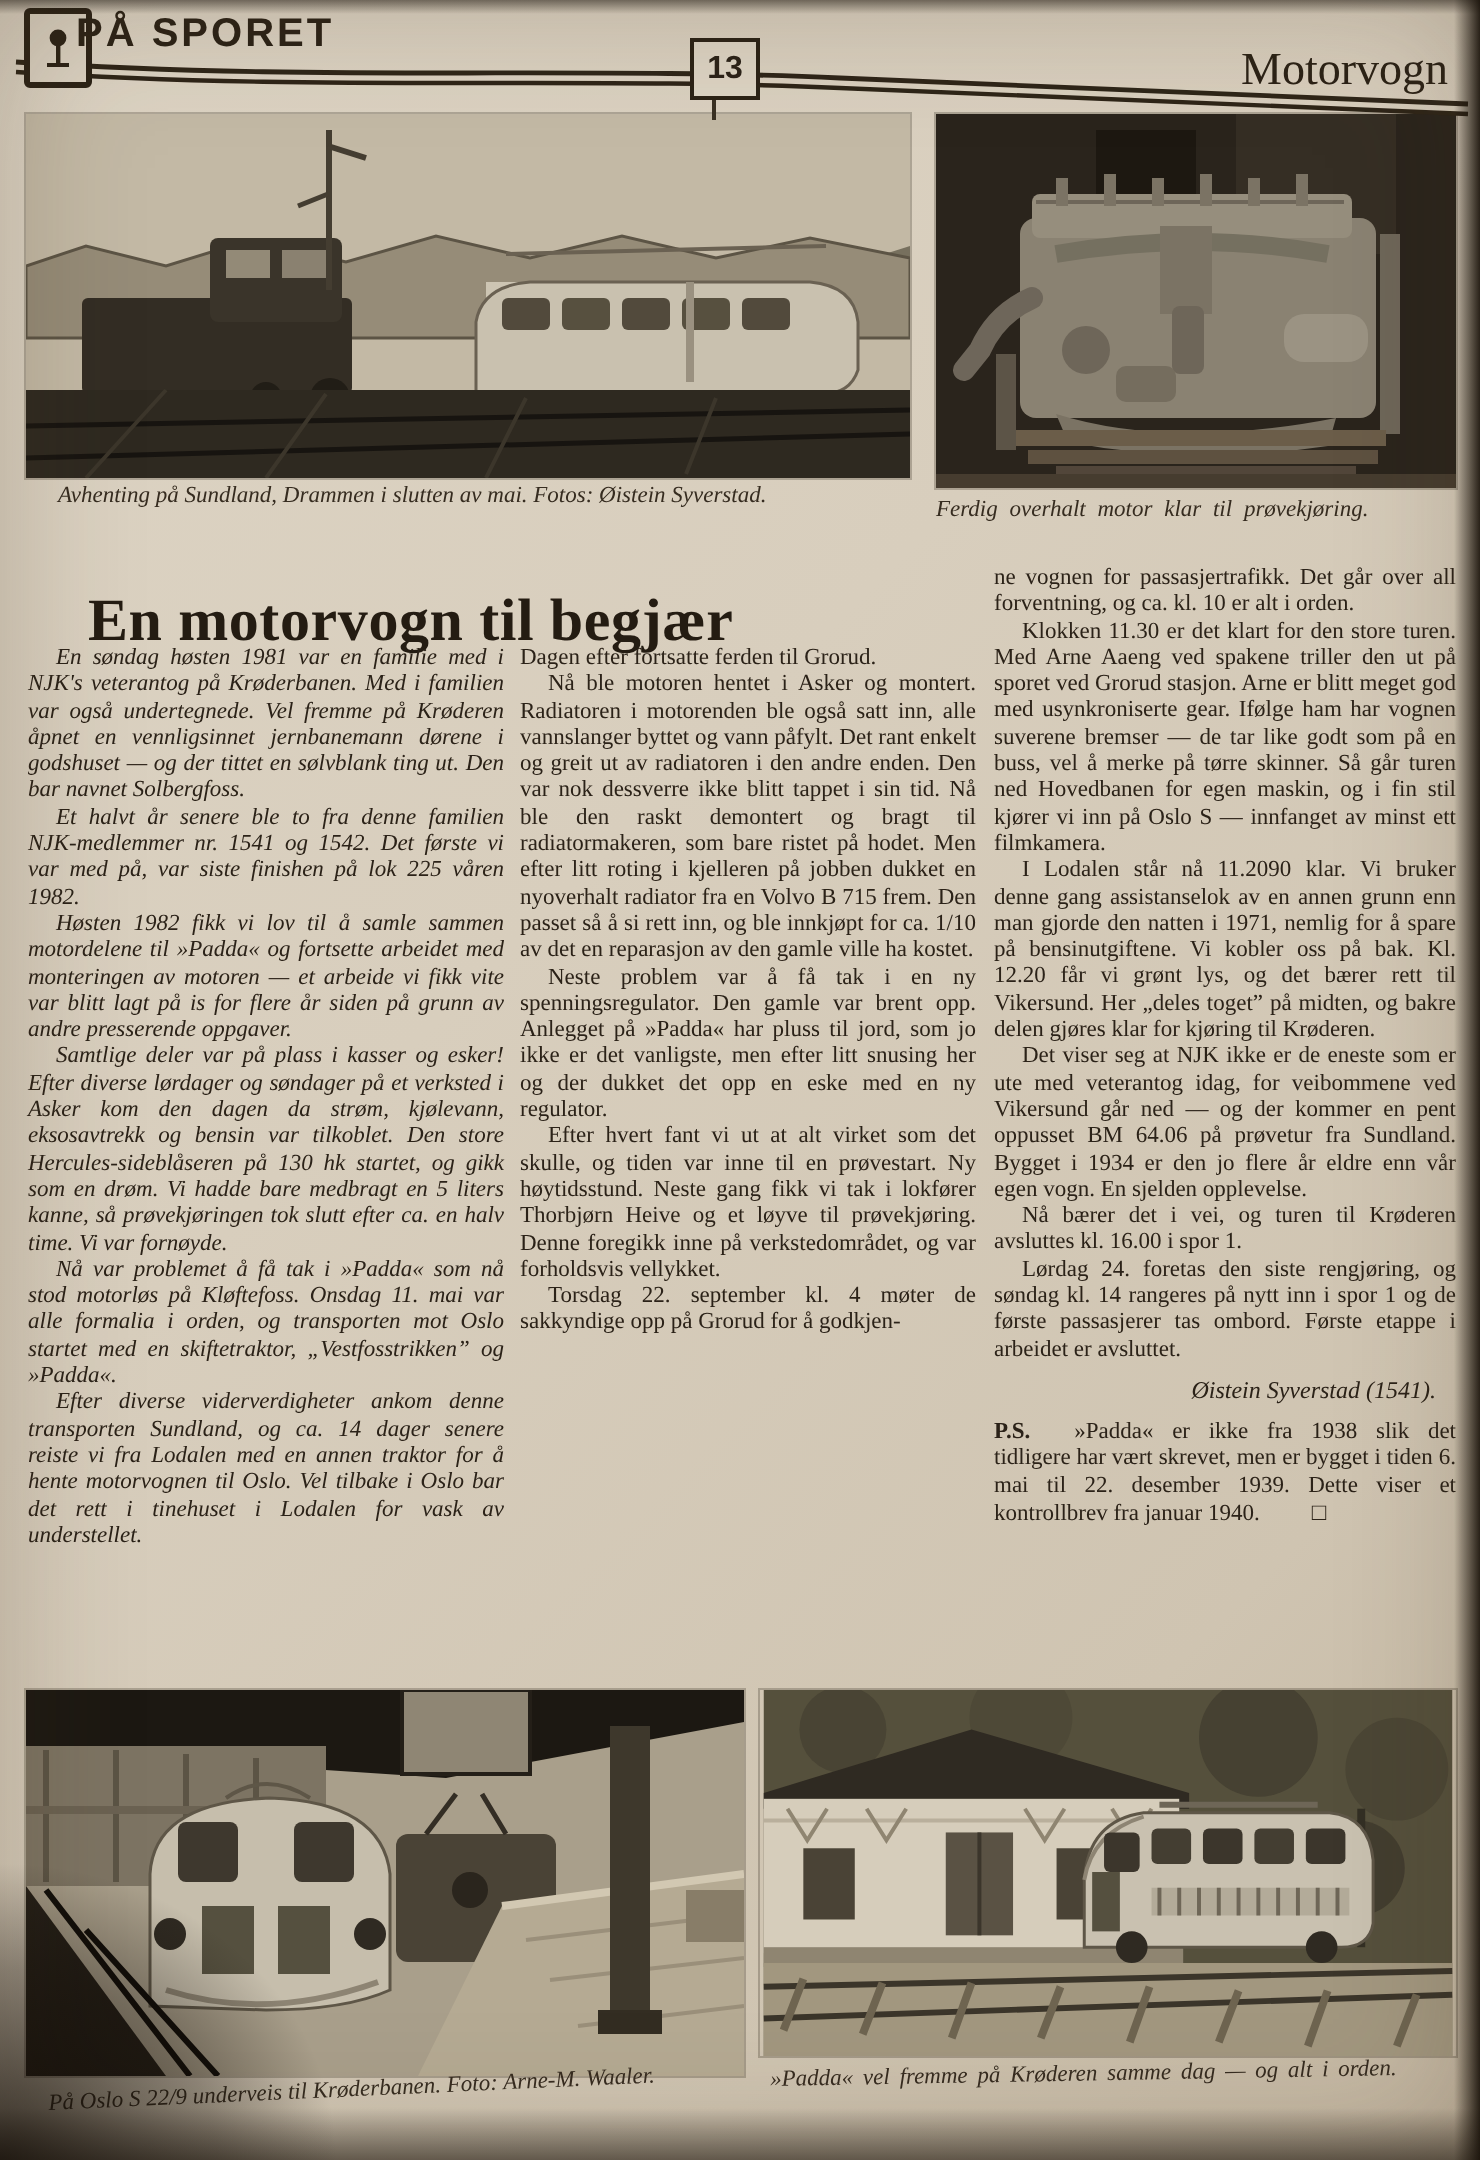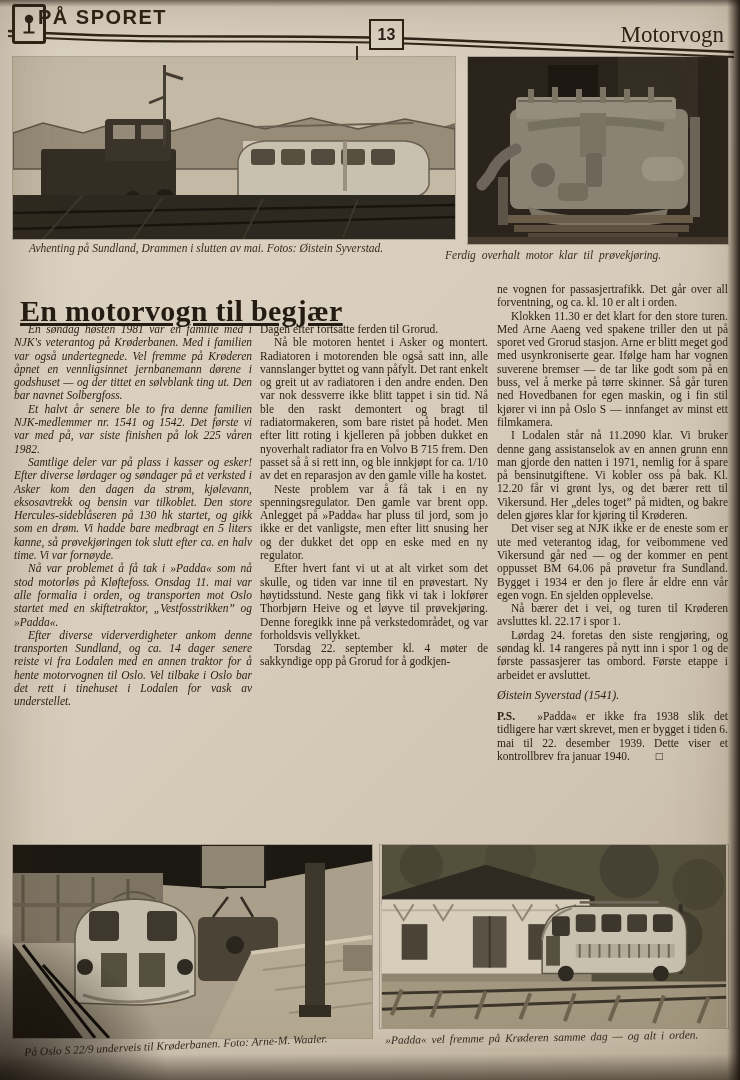--- a/index.html
+++ b/index.html
@@ -19,48 +19,48 @@
     background:linear-gradient(to bottom,rgba(24,17,9,.5),rgba(24,17,9,0));z-index:10;}
 
   
   .logo-box{position:absolute;left:12px;top:4px;width:28px;height:34px;border:3px solid #2b2216;
     border-radius:3px;background:#ddd4c4;z-index:3;display:flex;align-items:center;justify-content:center;}
   .mag-title{position:absolute;left:38px;top:6px;font-family:"Liberation Sans","DejaVu Sans",sans-serif;
     font-weight:bold;font-size:20px;letter-spacing:1.5px;color:#2b2216;z-index:3;}
   .rule-svg{position:absolute;left:0;top:0;width:740px;height:62px;z-index:1;}
   .pagenum-box{position:absolute;left:345px;top:19px;width:31px;height:27px;border:2.5px solid #2b2216;
     background:#ddd4c4;z-index:3;display:flex;align-items:center;justify-content:center;
-    font-family:"Liberation Sans","DejaVu Sans",sans-serif;font-weight:bold;font-size:16px;margin-left:24px;}
+    font-family:"Liberation Sans","DejaVu Sans",sans-serif;font-weight:bold;font-size:16px;}
   .section-name{position:absolute;right:16px;top:22px;font-size:23px;color:#2b2216;z-index:3;}
   .tick{position:absolute;left:356px;top:46px;width:2px;height:14px;background:#3a3124;z-index:2;}
 
   
   .photo{position:absolute;box-shadow:0 0 0 1px rgba(40,30,18,.25);overflow:hidden;}
   .photoA{left:13px;top:57px;width:442px;height:182px;}
   .photoB{left:468px;top:57px;width:260px;height:187px;}
   .photoC{left:13px;top:845px;width:359px;height:193px;}
   .photoD{left:380px;top:845px;width:348px;height:183px;}
   .photo svg{display:block;width:100%;height:100%;}
 
   .caption{position:absolute;font-style:italic;font-size:11.5px;color:#362c20;line-height:13px;}
   .capA{left:16px;top:242px;width:436px;margin-left:13px;}
-  .capB{left:445px;top:249px;width:259px;word-spacing:3px;}
+  .capB{left:468px;top:249px;width:259px;word-spacing:3px;}
   .capC{left:24px;top:1046px;width:350px;transform:rotate(-2.6deg);transform-origin:left top;}
   .capD{left:385px;top:1034px;width:343px;word-spacing:2px;transform:rotate(-1deg);transform-origin:left top;}
 
   
-  .title{position:absolute;left:20px;top:274px;width:470px;font-size:30px;font-weight:bold;
-    letter-spacing:.3px;color:#241c12;text-decoration:underline;}
+  .title{position:absolute;left:44px;top:274px;width:470px;font-size:30px;font-weight:bold;
+    letter-spacing:.3px;color:#241c12;}
   .col{position:absolute;text-align:justify;}
   .col1{left:14px;top:323px;width:238px;height:516px;font-style:italic;}
   .col2{left:260px;top:323px;width:228px;height:516px;}
   .col3{left:497px;top:283px;width:231px;height:556px;}
   .para{margin:0;font-size:11.5px;line-height:13.3px;}
   .ind{text-indent:14px;}
-  .byline{margin:6px 10px 5px 0;font-size:12px;font-style:italic;}
+  .byline{margin:6px 10px 5px 0;font-size:12px;font-style:italic;text-align:right;}
   .ps{margin-top:7px;font-size:11.5px;line-height:13.3px;text-align:justify;}
   .ps-label{font-weight:bold;margin-right:22px;}
   .endmark{margin-left:26px;font-size:12px;}
 </style>
 </head>
 <body>
 
 <div class="page">
 
   <svg class="rule-svg" viewBox="0 0 740 62">
@@ -151,39 +151,40 @@
   </div>
 
   <div class="caption capA">Avhenting på Sundland, Drammen i slutten av mai. Fotos: Øistein Syverstad.</div>
   <div class="caption capB">Ferdig overhalt motor klar til prøvekjøring.</div>
 
   <h1 class="title">En motorvogn til begjær</h1>
 
   <div class="col col1">
     <p class="para ind">En søndag høsten 1981 var en familie med i NJK's veterantog på Krøderbanen. Med i familien var også undertegnede. Vel fremme på Krøderen åpnet en vennligsinnet jernbanemann dørene i godshuset — og der tittet en sølvblank ting ut. Den bar navnet Solbergfoss.</p>
     <p class="para ind">Et halvt år senere ble to fra denne familien NJK-medlemmer nr. 1541 og 1542. Det første vi var med på, var siste finishen på lok 225 våren 1982.</p>
+    <p class="para ind">Høsten 1982 fikk vi lov til å samle sammen motordelene til »Padda« og fortsette arbeidet med monteringen av motoren — et arbeide vi fikk vite var blitt lagt på is for flere år siden på grunn av andre presserende oppgaver.</p>
     <p class="para ind">Samtlige deler var på plass i kasser og esker! Efter diverse lørdager og søndager på et verksted i Asker kom den dagen da strøm, kjølevann, eksosavtrekk og bensin var tilkoblet. Den store Hercules-sideblåseren på 130 hk startet, og gikk som en drøm. Vi hadde bare medbragt en 5 liters kanne, så prøvekjøringen tok slutt efter ca. en halv time. Vi var fornøyde.</p>
     <p class="para ind">Nå var problemet å få tak i »Padda« som nå stod motorløs på Kløftefoss. Onsdag 11. mai var alle formalia i orden, og transporten mot Oslo startet med en skiftetraktor, „Vestfosstrikken” og »Padda«.</p>
     <p class="para ind">Efter diverse viderverdigheter ankom denne transporten Sundland, og ca. 14 dager senere reiste vi fra Lodalen med en annen traktor for å hente motorvognen til Oslo. Vel tilbake i Oslo bar det rett i tinehuset i Lodalen for vask av understellet.</p>
   </div>
 
   <div class="col col2">
     <p class="para">Dagen efter fortsatte ferden til Grorud.</p>
     <p class="para ind">Nå ble motoren hentet i Asker og montert. Radiatoren i motorenden ble også satt inn, alle vannslanger byttet og vann påfylt. Det rant enkelt og greit ut av radiatoren i den andre enden. Den var nok dessverre ikke blitt tappet i sin tid. Nå ble den raskt demontert og bragt til radiatormakeren, som bare ristet på hodet. Men efter litt roting i kjelleren på jobben dukket en nyoverhalt radiator fra en Volvo B 715 frem. Den passet så å si rett inn, og ble innkjøpt for ca. 1/10 av det en reparasjon av den gamle ville ha kostet.</p>
     <p class="para ind">Neste problem var å få tak i en ny spenningsregulator. Den gamle var brent opp. Anlegget på »Padda« har pluss til jord, som jo ikke er det vanligste, men efter litt snusing her og der dukket det opp en eske med en ny regulator.</p>
     <p class="para ind">Efter hvert fant vi ut at alt virket som det skulle, og tiden var inne til en prøvestart. Ny høytidsstund. Neste gang fikk vi tak i lokfører Thorbjørn Heive og et løyve til prøvekjøring. Denne foregikk inne på verkstedområdet, og var forholdsvis vellykket.</p>
     <p class="para ind">Torsdag 22. september kl. 4 møter de sakkyndige opp på Grorud for å godkjen-</p>
   </div>
 
   <div class="col col3">
     <p class="para">ne vognen for passasjertrafikk. Det går over all forventning, og ca. kl. 10 er alt i orden.</p>
     <p class="para ind">Klokken 11.30 er det klart for den store turen. Med Arne Aaeng ved spakene triller den ut på sporet ved Grorud stasjon. Arne er blitt meget god med usynkroniserte gear. Ifølge ham har vognen suverene bremser — de tar like godt som på en buss, vel å merke på tørre skinner. Så går turen ned Hovedbanen for egen maskin, og i fin stil kjører vi inn på Oslo S — innfanget av minst ett filmkamera.</p>
     <p class="para ind">I Lodalen står nå 11.2090 klar. Vi bruker denne gang assistanselok av en annen grunn enn man gjorde den natten i 1971, nemlig for å spare på bensinutgiftene. Vi kobler oss på bak. Kl. 12.20 får vi grønt lys, og det bærer rett til Vikersund. Her „deles toget” på midten, og bakre delen gjøres klar for kjøring til Krøderen.</p>
     <p class="para ind">Det viser seg at NJK ikke er de eneste som er ute med veterantog idag, for veibommene ved Vikersund går ned — og der kommer en pent oppusset BM 64.06 på prøvetur fra Sundland. Bygget i 1934 er den jo flere år eldre enn vår egen vogn. En sjelden opplevelse.</p>
-    <p class="para ind">Nå bærer det i vei, og turen til Krøderen avsluttes kl. 22.17 i spor 1.</p>
+    <p class="para ind">Nå bærer det i vei, og turen til Krøderen avsluttes kl. 16.00 i spor 1.</p>
     <p class="para ind">Lørdag 24. foretas den siste rengjøring, og søndag kl. 14 rangeres på nytt inn i spor 1 og de første passasjerer tas ombord. Første etappe i arbeidet er avsluttet.</p>
     <p class="byline">Øistein Syverstad (1541).</p>
     <p class="ps"><span class="ps-label">P.S.</span><span>»Padda« er ikke fra 1938 slik det tidligere har vært skrevet, men er bygget i tiden 6. mai til 22. desember 1939. Dette viser et kontrollbrev fra januar 1940.</span><span class="endmark">□</span></p>
   </div>
 
   <div class="photo photoC">
     <svg viewBox="0 0 359 193">
       <rect x="0" y="0" width="359" height="193" fill="#a99f8b"></rect>
       <path d="M0 0 H359 V16 L210 44 L0 30 Z" fill="#1c1812"></path>
       <rect x="188" y="0" width="64" height="42" fill="#8f8674" stroke="#241f18" stroke-width="2"></rect>

